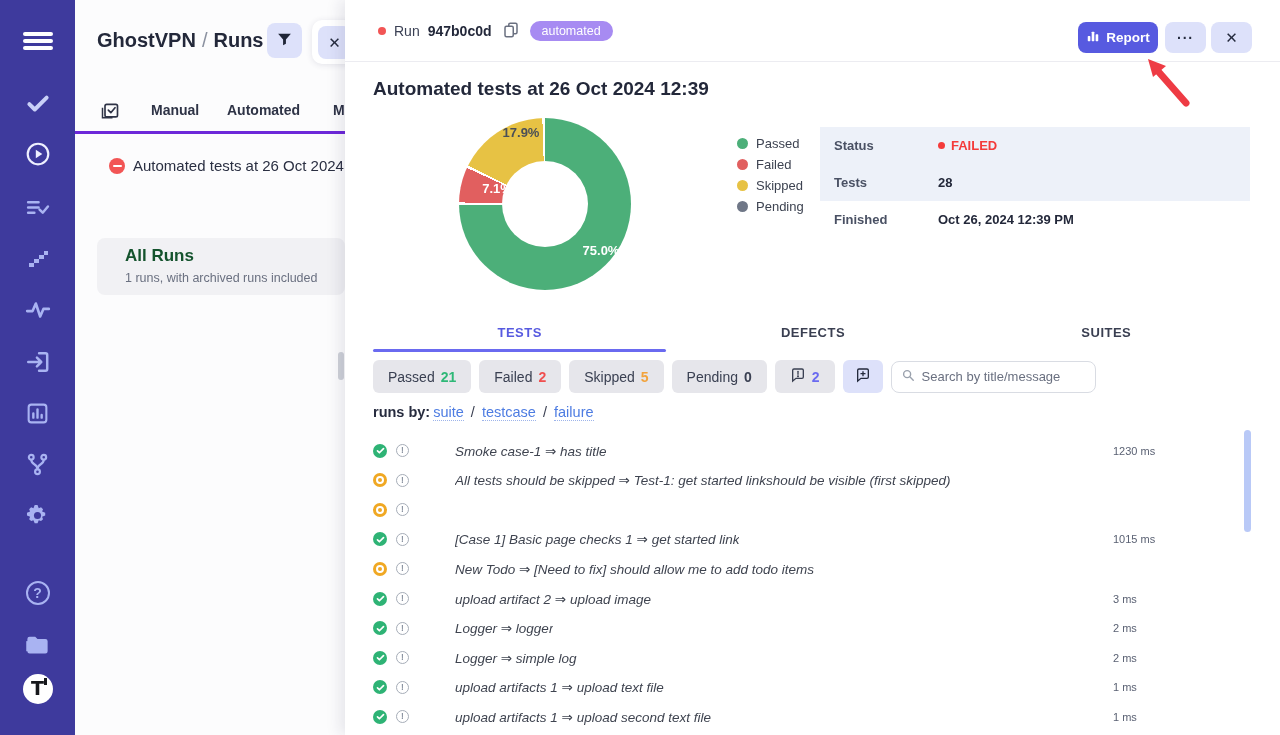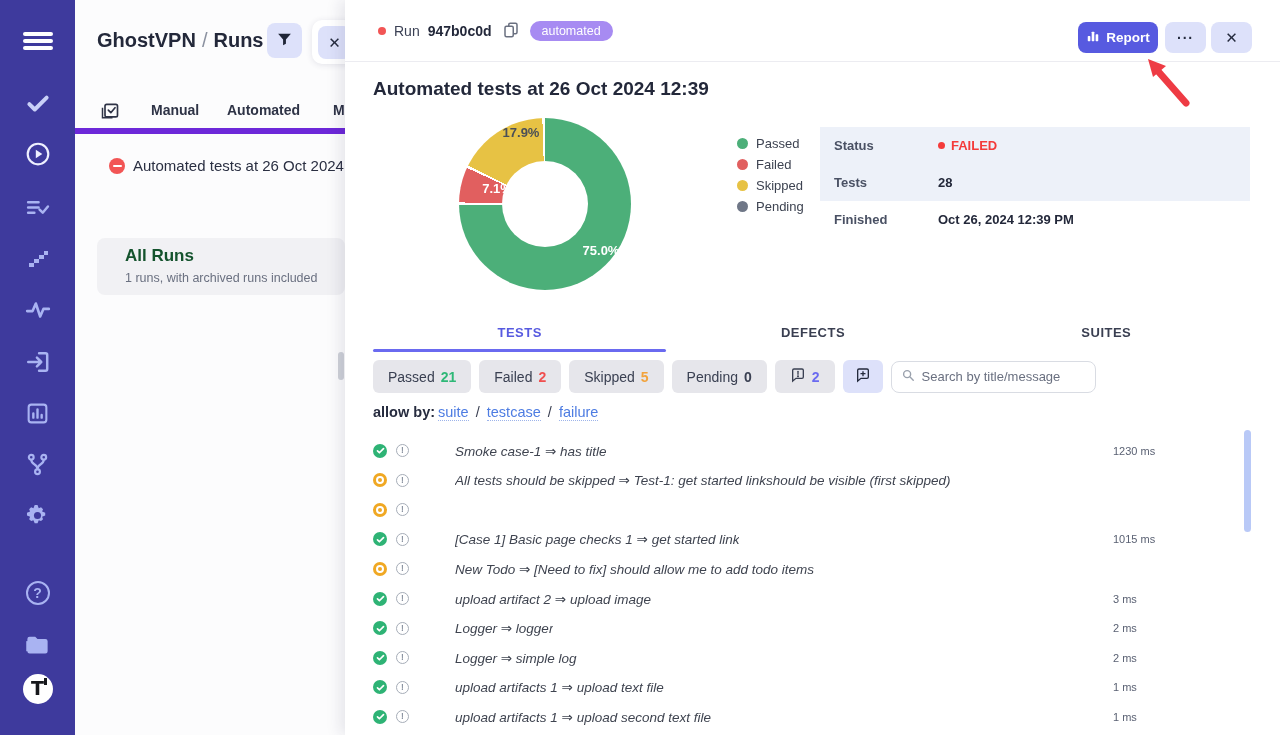--- a/index.html
+++ b/index.html
@@ -17,21 +17,21 @@
   .logo-circle i { position:absolute; right:6px; top:4px; width:3px; height:7px; background:#17181c; }
 
   
   .left-panel { position:absolute; left:75px; top:0; width:270px; height:735px; background:#fcfcfd; overflow:hidden; }
   .crumbs { position:absolute; left:22px; top:29px; font-size:20px; font-weight:700; color:#23283a; }
   .crumbs .sep { color:#8b91a0; font-weight:400; padding:0 6px; }
   .iconbtn { position:absolute; background:#dde1fa; border:none; border-radius:8px; cursor:pointer; display:flex; align-items:center; justify-content:center; }
   .funnel-btn { left:192px; top:23px; width:35px; height:35px; }
   .minicard { position:absolute; left:237px; top:20px; width:48px; height:44px; background:#fff; border-radius:10px; box-shadow:0 1px 6px rgba(40,40,80,.12); }
   .xfilter-btn { left:6px; top:6px; width:33px; height:33px; font-size:15px; color:#242a3d; position:absolute; }
-  .lp-tabs { position:absolute; left:0; top:90px; width:270px; height:44px; border-bottom:6px solid #6d28d9; }
+  .lp-tabs { position:absolute; left:0; top:90px; width:270px; height:44px; border-bottom:3px solid #6d28d9; }
   .lp-tab { position:absolute; top:12px; font-size:14px; font-weight:700; color:#2e3346; cursor:pointer; }
   .lp-checkicon { position:absolute; left:25px; top:11px; cursor:pointer; }
   .run-item { position:absolute; left:0; top:152px; width:270px; height:30px; cursor:pointer; }
   .fail-dot { position:absolute; left:34px; top:6px; width:16px; height:16px; border-radius:50%; background:#f25555; }
   .fail-dot::after { content:""; position:absolute; left:3.5px; top:7px; width:9px; height:2.4px; background:#fff; border-radius:1px; }
   .run-item .ttl { position:absolute; left:58px; top:5px; width:210px; font-size:15px; color:#2a2f42; white-space:nowrap; }
   .allruns { position:absolute; left:22px; top:238px; width:248px; height:57px; background:#f1f1f4; border-radius:8px; cursor:pointer; }
   .allruns .t { position:absolute; left:28px; top:8px; font-size:17px; font-weight:700; color:#14532d; }
   .allruns .s { position:absolute; left:28px; top:33px; font-size:12.5px; color:#6a7080; white-space:nowrap; }
   .lp-scroll { position:absolute; left:263px; top:352px; width:6px; height:28px; background:#cfd2d9; border-radius:3px; cursor:pointer; }
@@ -353,21 +353,21 @@
       <div class="searchbox">
         <span><svg width="14" height="14" viewBox="0 0 24 24" fill="none" stroke="#9aa1ad" stroke-width="2.4" stroke-linecap="round">
               <circle cx="10.5" cy="10.5" r="6"></circle>
               <path d="M15.5 15.5L21 21"></path>
             </svg></span>
         <input type="text" placeholder="Search by title/message" style="">
       </div>
     </div>
 
     <div class="sort-row">
-      <span>allow by:</span><span><span class="opt">suite</span><span class="sep"> / </span><span class="opt">testcase</span><span class="sep"> / </span><span class="opt">failure</span></span>
+      <span>runs by:</span><span><span class="opt">suite</span><span class="sep"> / </span><span class="opt">testcase</span><span class="sep"> / </span><span class="opt">failure</span></span>
     </div>
 
     <div class="tests">
         <div class="test-row">
           <span class="st-pass">
             <svg width="9" height="9" viewBox="0 0 24 24" fill="none" stroke="#fff" stroke-width="4.5" stroke-linecap="round" stroke-linejoin="round">
               <path d="M4 13l5 5L20 7"></path>
             </svg>
           </span>
           <span class="t-info">!</span>

